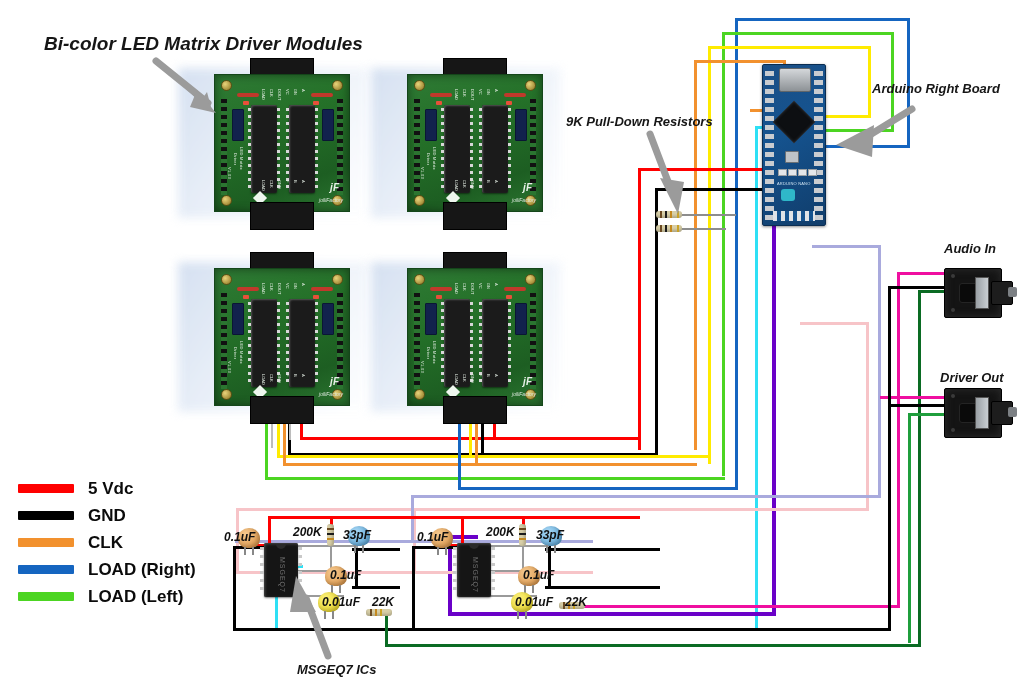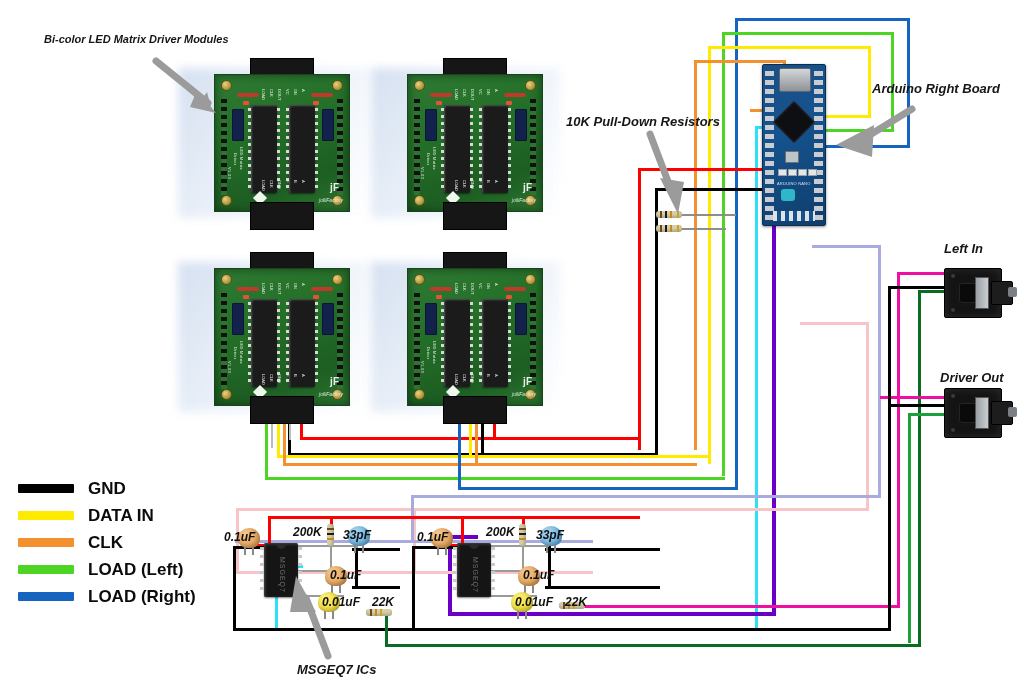--- a/index.html
+++ b/index.html
@@ -38,21 +38,21 @@
   .pcb .res{position:absolute;width:22px;height:4px;background:#c0392b;border-radius:2px;}
   .pcb .res.r1{left:22px;top:18px;} .pcb .res.r2{left:96px;top:18px;}
   .pcb .led{position:absolute;width:6px;height:4px;background:#e8503a;border-radius:1px;}
   .pcb .led.l1{left:28px;top:26px;} .pcb .led.l2{left:98px;top:26px;}
   .pcb .scr{position:absolute;width:9px;height:9px;border-radius:50%;
         background:radial-gradient(circle at 35% 35%,#e9d37a,#8a7320);border:1px solid #5e4f14;}
   .pcb .silk{position:absolute;color:#dfe9df;font-size:4px;letter-spacing:.3px;
         font-family:"Liberation Sans",sans-serif;}
   .pcb .silk.v{writing-mode:vertical-rl;}
   .pcb .jf{position:absolute;right:10px;bottom:18px;color:#e8f1e8;font-size:10px;
-        font-weight:bold;}
+        font-weight:bold;font-style:italic;}
   .pcb .jfsub{position:absolute;right:6px;bottom:8px;color:#dbe7db;font-size:5px;font-style:italic;}
   .pcb .diamond{position:absolute;left:40px;bottom:8px;width:10px;height:10px;background:#eef6ee;transform:rotate(45deg);}
   .pcb .pinlabels{position:absolute;left:46px;bottom:20px;display:flex;gap:3px;}
   .pcb .pinlabels span{writing-mode:vertical-rl;color:#e6efe6;font-size:4px;}
   .pcb .toplabels{position:absolute;left:46px;top:14px;display:flex;gap:3px;}
   .pcb .toplabels span{writing-mode:vertical-rl;color:#e6efe6;font-size:4px;}
 
   
   .nano{position:absolute;width:62px;height:160px;
         background:linear-gradient(150deg,#1b4f86 0%,#15538f 40%,#103d6b 100%);
@@ -535,64 +535,64 @@
       <span class="legs"></span>
     </div>
   <div class="vallabel" style="left:515px;top:595px;">0.01uF</div>
   <div class="resH" style="left:559px;top:602px;">
     <i style="left:4px;background:#6b4a22;"></i>
     <i style="left:9px;background:#c4891f;"></i>
     <i style="left:14px;background:#c9a227;"></i>
   </div>
   <div class="vallabel" style="left:565px;top:595px;">22K</div>
 
-  <div class="partlabel" style="left:44px;top:33px;font-size:11px;">Bi-color LED Matrix Driver Modules</div>
+  <div class="partlabel" style="left:44px;top:33px;font-size:19px;">Bi-color LED Matrix Driver Modules</div>
   <svg class="arrow" style="left:150px;top:55px;" width="80" height="60" viewBox="0 0 80 60">
     <path d="M6 6 L56 44 L44 47 L62 56 L57 37 L50 47 Z" fill="#9b9b9b"></path>
     <path d="M6 6 L58 48" stroke="#9b9b9b" stroke-width="7" stroke-linecap="round"></path>
     <path d="M47 35 L66 58 L40 52 Z" fill="#9b9b9b"></path>
   </svg>
 
-  <div class="partlabel" style="left:566px;top:114px;font-size:13px;">10K Pull-Down Resistors</div>
+  <div class="partlabel" style="left:566px;top:114px;font-size:13px;">9K Pull-Down Resistors</div>
   <svg class="arrow" style="left:640px;top:130px;" width="70" height="90" viewBox="0 0 70 90">
     <path d="M10 4 L32 62" stroke="#9b9b9b" stroke-width="7" stroke-linecap="round"></path>
     <path d="M20 48 L38 84 L44 52 Z" fill="#9b9b9b"></path>
   </svg>
 
   <div class="partlabel" style="left:872px;top:81px;font-size:13px;">Arduino Right Board</div>
   <svg class="arrow" style="left:830px;top:103px;" width="90" height="60" viewBox="0 0 90 60">
     <path d="M82 6 L30 38" stroke="#9b9b9b" stroke-width="7" stroke-linecap="round"></path>
     <path d="M44 22 L6 42 L42 54 Z" fill="#9b9b9b"></path>
   </svg>
 
   <div class="partlabel" style="left:297px;top:662px;font-size:13px;">MSGEQ7 ICs</div>
   <svg class="arrow" style="left:280px;top:572px;" width="70" height="90" viewBox="0 0 70 90">
     <path d="M48 84 L26 26" stroke="#9b9b9b" stroke-width="7" stroke-linecap="round"></path>
     <path d="M36 40 L16 4 L10 40 Z" fill="#9b9b9b"></path>
   </svg>
 
-  <div class="partlabel" style="left:944px;top:241px;font-size:13px;">Left In</div>
+  <div class="partlabel" style="left:944px;top:241px;font-size:13px;">Audio In</div>
   <div class="partlabel" style="left:940px;top:370px;font-size:13px;">Driver Out</div>
 
   <div id="legend">
+    <div class="lgrow">
+      <div class="lgswatch" style="background:#ff0000;"></div>
+      <div class="lgtext">5 Vdc</div>
+    </div>
     <div class="lgrow">
       <div class="lgswatch" style="background:#000000;"></div>
       <div class="lgtext">GND</div>
     </div>
     <div class="lgrow">
-      <div class="lgswatch" style="background:#ffeb00;"></div>
-      <div class="lgtext">DATA IN</div>
-    </div>
-    <div class="lgrow">
       <div class="lgswatch" style="background:#f2912e;"></div>
       <div class="lgtext">CLK</div>
+    </div>
+    <div class="lgrow">
+      <div class="lgswatch" style="background:#1565c0;"></div>
+      <div class="lgtext"><span>LOAD </span><span class="sub">(Right)</span></div>
     </div>
     <div class="lgrow">
       <div class="lgswatch" style="background:#4cd522;"></div>
       <div class="lgtext"><span>LOAD </span><span class="sub">(Left)</span></div>
     </div>
-    <div class="lgrow">
-      <div class="lgswatch" style="background:#1565c0;"></div>
-      <div class="lgtext"><span>LOAD </span><span class="sub">(Right)</span></div>
-    </div>
   </div>
 
 </div>
 
 </body></html>

